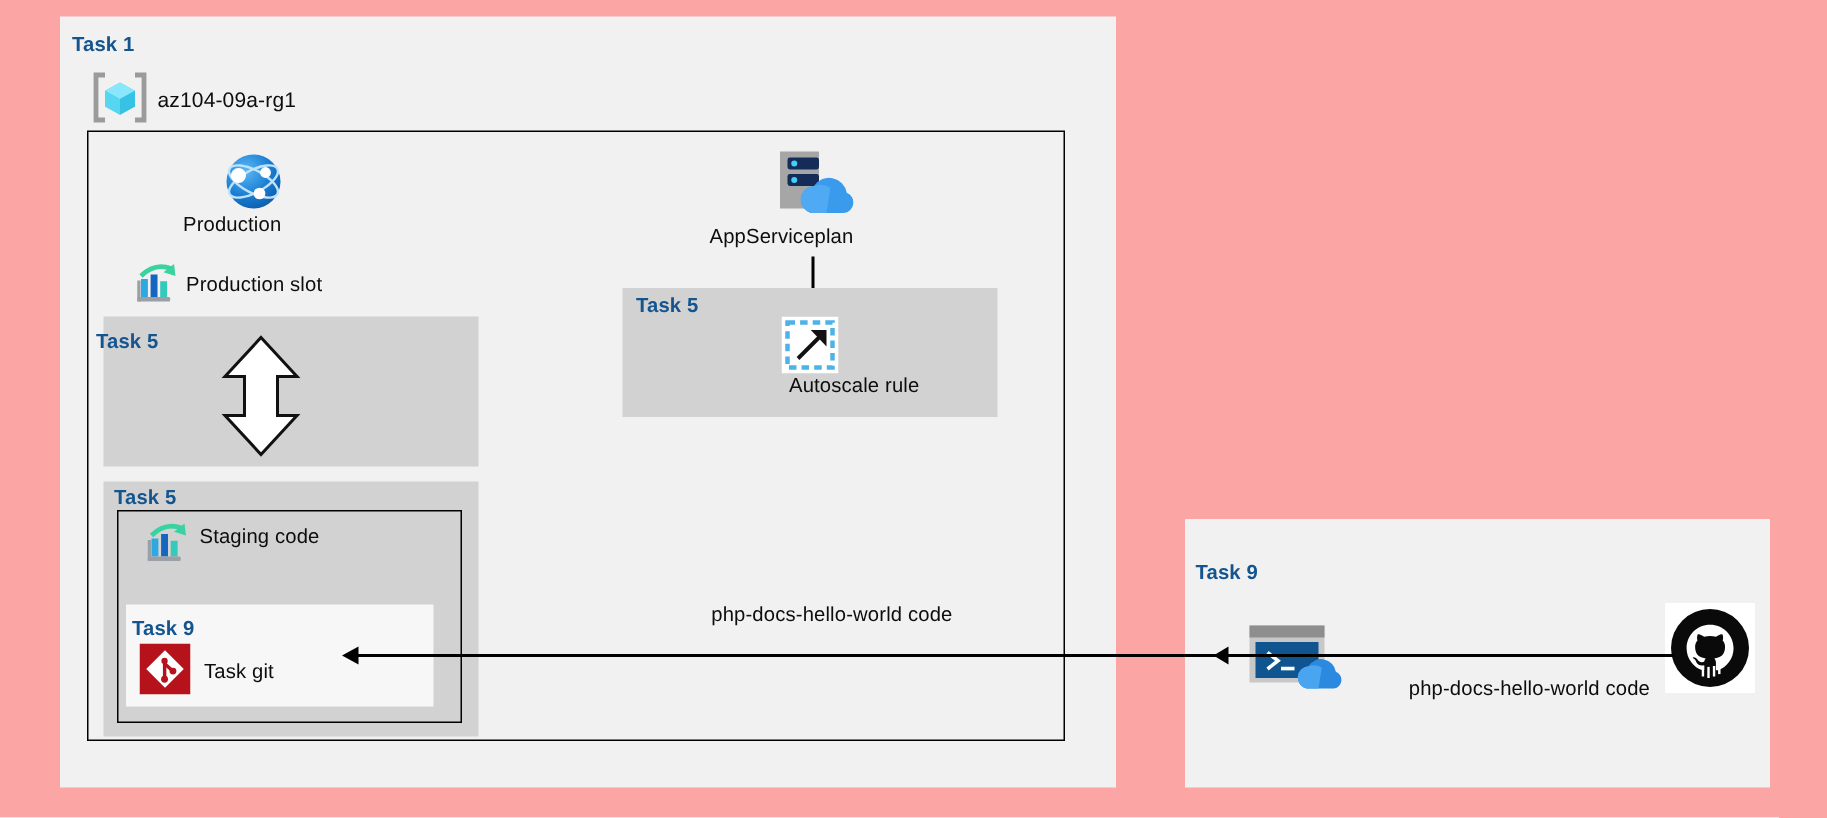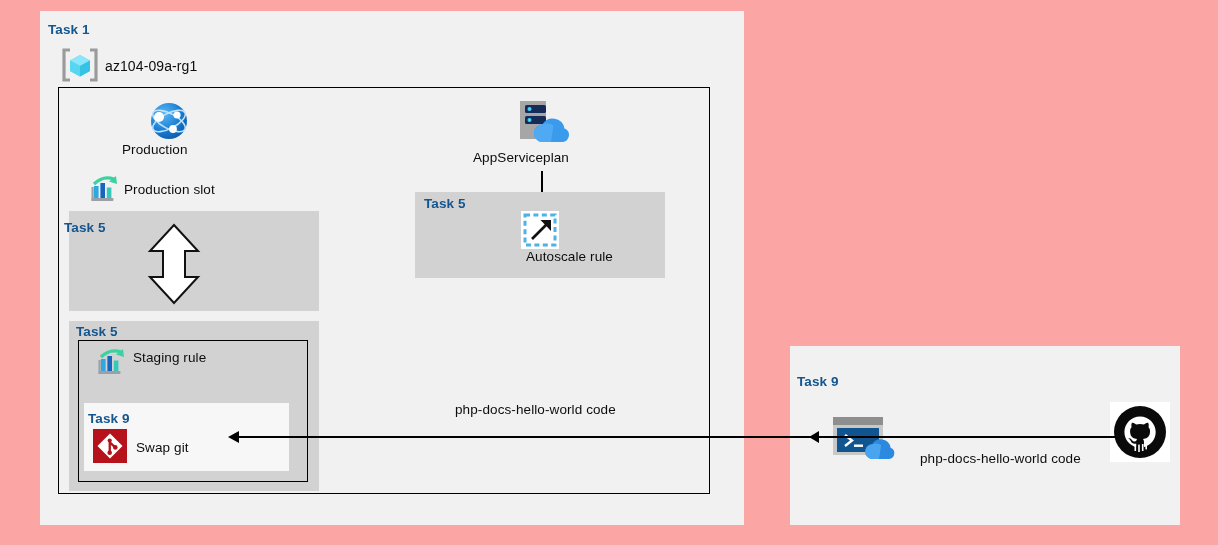--- a/index.html
+++ b/index.html
@@ -13,21 +13,21 @@
   .task-gray{position:absolute;background:#d2d2d2;}
   .task-white{position:absolute;background:#f7f7f7;}
   .box-border{position:absolute;background:#f1f1f1;border:1.6px solid #000000;}
   .box-border-gray{position:absolute;background:#d2d2d2;border:1.6px solid #000000;}
 
   .task-label{position:absolute;color:#14558f;font-weight:bold;font-size:13.5px;
               letter-spacing:.1px;white-space:nowrap;}
 
   .node-label{position:absolute;color:#0d0d0d;font-weight:normal;font-size:13.5px;
               white-space:nowrap;letter-spacing:.1px;}
-  .node-label.wrap{white-space:normal;text-align:left;line-height:1.35;}
+  .node-label.wrap{white-space:normal;text-align:right;line-height:1.35;}
 
   .icon{position:absolute;}
 
   
   .arrow-line{position:absolute;background:#000000;}
   .arrow-head{position:absolute;width:0;height:0;}
 
   
   .rg-wrap{position:absolute;width:40px;height:34px;}
 </style>
@@ -104,41 +104,41 @@
     <svg width="32" height="30" viewBox="0 0 32 30">
       <path d="M6 10 Q15 1 26 5" fill="none" stroke="#39d2a0" stroke-width="3.2"></path>
       <polygon points="28,2 29,10 21,7.5" fill="#39d2a0"></polygon>
       <rect x="6" y="12" width="4.6" height="12" fill="#2ea8e0"></rect>
       <rect x="12.4" y="9" width="4.6" height="15" fill="#1666c0"></rect>
       <rect x="18.8" y="13.5" width="4.6" height="10.5" fill="#35c9bb"></rect>
       <rect x="3.5" y="24" width="22" height="3" rx="1" fill="#9aa0a6"></rect>
       <rect x="3.5" y="13" width="2.2" height="14" fill="#9aa0a6"></rect>
     </svg>
   </div>
-  <div class="node-label" style="left:133px;top:350px;">Staging rule</div>
+  <div class="node-label" style="left:133px;top:350px;">Staging code</div>
 
   <div class="task-white" style="left:84px;top:403px;width:205px;height:68px;"></div>
   <div class="task-label" style="left:88px;top:411px;">Task 9</div>
 
   <div class="icon" style="left:93px;top:429px;width:34px;height:34px;">
     <svg width="34" height="34" viewBox="0 0 34 34">
       <rect x="0" y="0" width="34" height="34" fill="#b5121b"></rect>
       <g fill="#ffffff">
         <path d="M17 4.5 L29.5 17 L17 29.5 L4.5 17 Z" fill="#ffffff"></path>
       </g>
       <g fill="#b5121b">
         <rect x="15.6" y="11" width="2.3" height="12.5" rx="1"></rect>
         <path d="M17 13.6 L22 18.2" stroke="#b5121b" stroke-width="2.3" fill="none"></path>
         <circle cx="22.3" cy="18.4" r="2.3"></circle>
         <circle cx="16.7" cy="23.8" r="2.3"></circle>
         <circle cx="16.7" cy="11.6" r="2.1"></circle>
       </g>
     </svg>
   </div>
-  <div class="node-label" style="left:136px;top:440px;">Swap git</div>
+  <div class="node-label" style="left:136px;top:440px;">Task git</div>
 
   <div class="icon" style="left:511px;top:98px;width:58px;height:48px;">
     <svg width="58" height="48" viewBox="0 0 58 48">
       <rect x="9" y="3" width="26" height="38" fill="#a6a6a6"></rect>
       <rect x="14" y="7" width="21" height="8" rx="1.6" fill="#152c58"></rect>
       <rect x="14" y="18" width="21" height="8" rx="1.6" fill="#152c58"></rect>
       <circle cx="18.5" cy="11" r="2" fill="#3fd2f5"></circle>
       <circle cx="18.5" cy="22" r="2" fill="#3fd2f5"></circle>
       <path d="M30 44 a9 9 0 0 1 1.5 -17.8 a12 12 0 0 1 22 4.3 a7 7 0 0 1 -2 13.5 Z" fill="#3a9bec"></path>
       <path d="M30 44 a9 9 0 0 1 1.5 -17.8 a12 12 0 0 1 11 1 L 40 44 Z" fill="#4fa9f3"></path>

